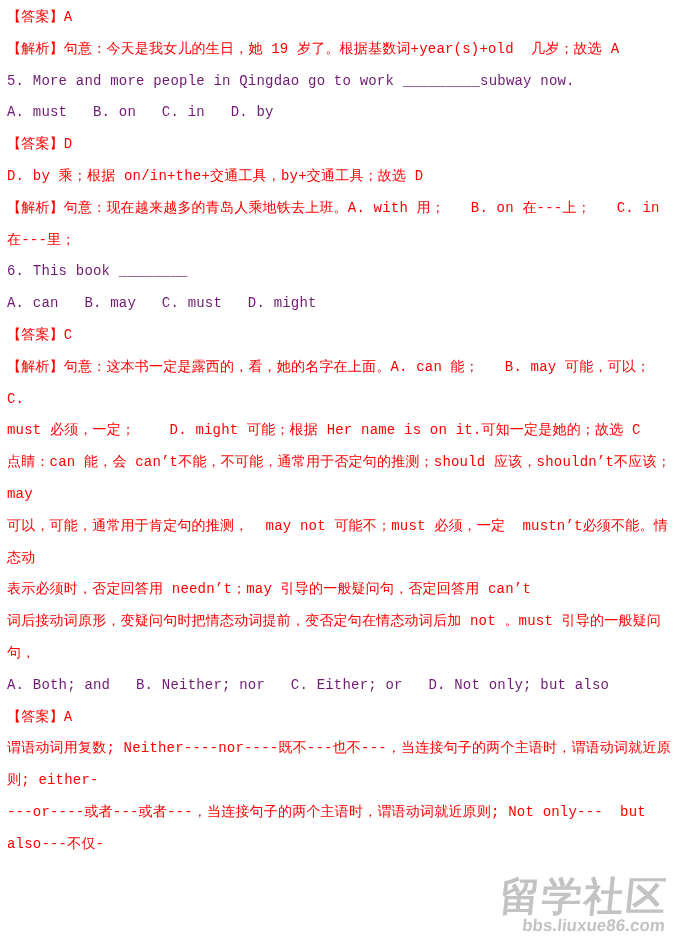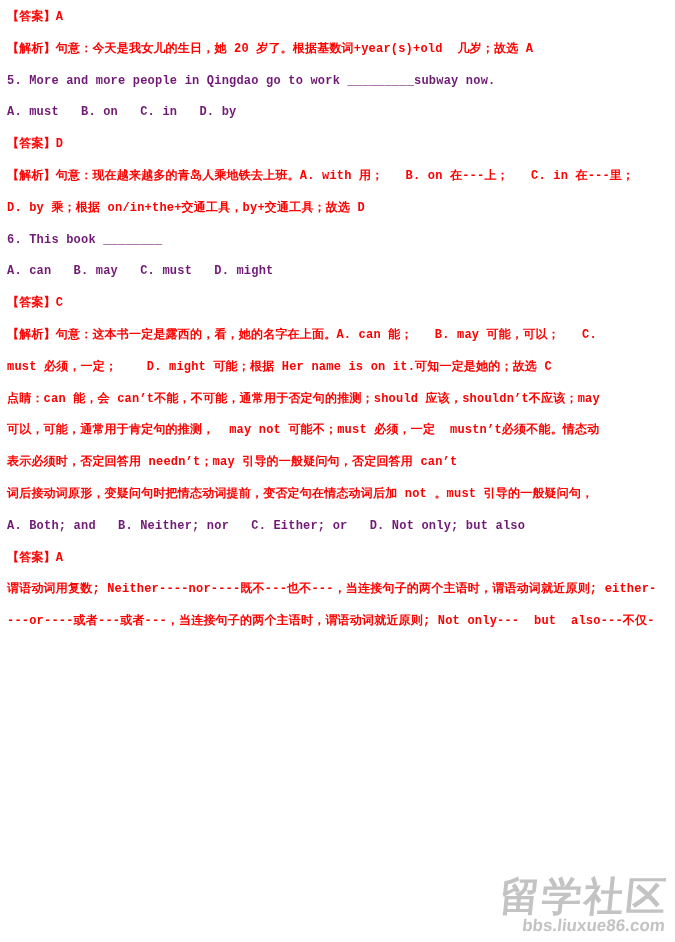--- a/index.html
+++ b/index.html
@@ -15,26 +15,25 @@
     overflow: hidden;
     font-family: "Liberation Mono", "DejaVu Sans Mono", monospace;
   }
   .doc-body {
     position: absolute;
     top: 2px;
     left: 7px;
     right: 4px;
   }
   .line {
-    font-size: 12px;
+    font-size: 14px;
     line-height: 31.8px;
     white-space: pre-wrap;
     word-break: break-all;
     letter-spacing: 0.2px;
-    font-weight: bold;
   }
   .line.red { color: #fe0000; }
   .line.black { color: #701a75; }
   .watermark {
     position: absolute;
     right: 8px;
     bottom: 6px;
     text-align: right;
     color: #b9b9b9;
     transform: skewX(-6deg);
@@ -56,26 +55,26 @@
     line-height: 1.2;
     opacity: 0.85;
   }
 </style>
 </head>
 <body>
 
 <div class="page">
   <div class="doc-body">
       <div class="line red">【答案】A</div>
-      <div class="line red">【解析】句意：今天是我女儿的生日，她 20 岁了。根据基数词+year(s)+old  几岁；故选 A</div>
+      <div class="line red">【解析】句意：今天是我女儿的生日，她 19 岁了。根据基数词+year(s)+old  几岁；故选 A</div>
       <div class="line black">5. More and more people in Qingdao go to work _________subway now.</div>
       <div class="line black">A. must   B. on   C. in   D. by</div>
       <div class="line red">【答案】D</div>
+      <div class="line red">D. by 乘；根据 on/in+the+交通工具，by+交通工具；故选 D</div>
       <div class="line red">【解析】句意：现在越来越多的青岛人乘地铁去上班。A. with 用；   B. on 在---上；   C. in 在---里；</div>
-      <div class="line red">D. by 乘；根据 on/in+the+交通工具，by+交通工具；故选 D</div>
       <div class="line black">6. This book ________</div>
       <div class="line black">A. can   B. may   C. must   D. might</div>
       <div class="line red">【答案】C</div>
       <div class="line red">【解析】句意：这本书一定是露西的，看，她的名字在上面。A. can 能；   B. may 可能，可以；   C.</div>
       <div class="line red">must 必须，一定；    D. might 可能；根据 Her name is on it.可知一定是她的；故选 C</div>
       <div class="line red">点睛：can 能，会 can’t不能，不可能，通常用于否定句的推测；should 应该，shouldn’t不应该；may</div>
       <div class="line red">可以，可能，通常用于肯定句的推测，  may not 可能不；must 必须，一定  mustn’t必须不能。情态动</div>
       <div class="line red">表示必须时，否定回答用 needn’t；may 引导的一般疑问句，否定回答用 can’t</div>
       <div class="line red">词后接动词原形，变疑问句时把情态动词提前，变否定句在情态动词后加 not 。must 引导的一般疑问句，</div>
       <div class="line black">A. Both; and   B. Neither; nor   C. Either; or   D. Not only; but also</div>

